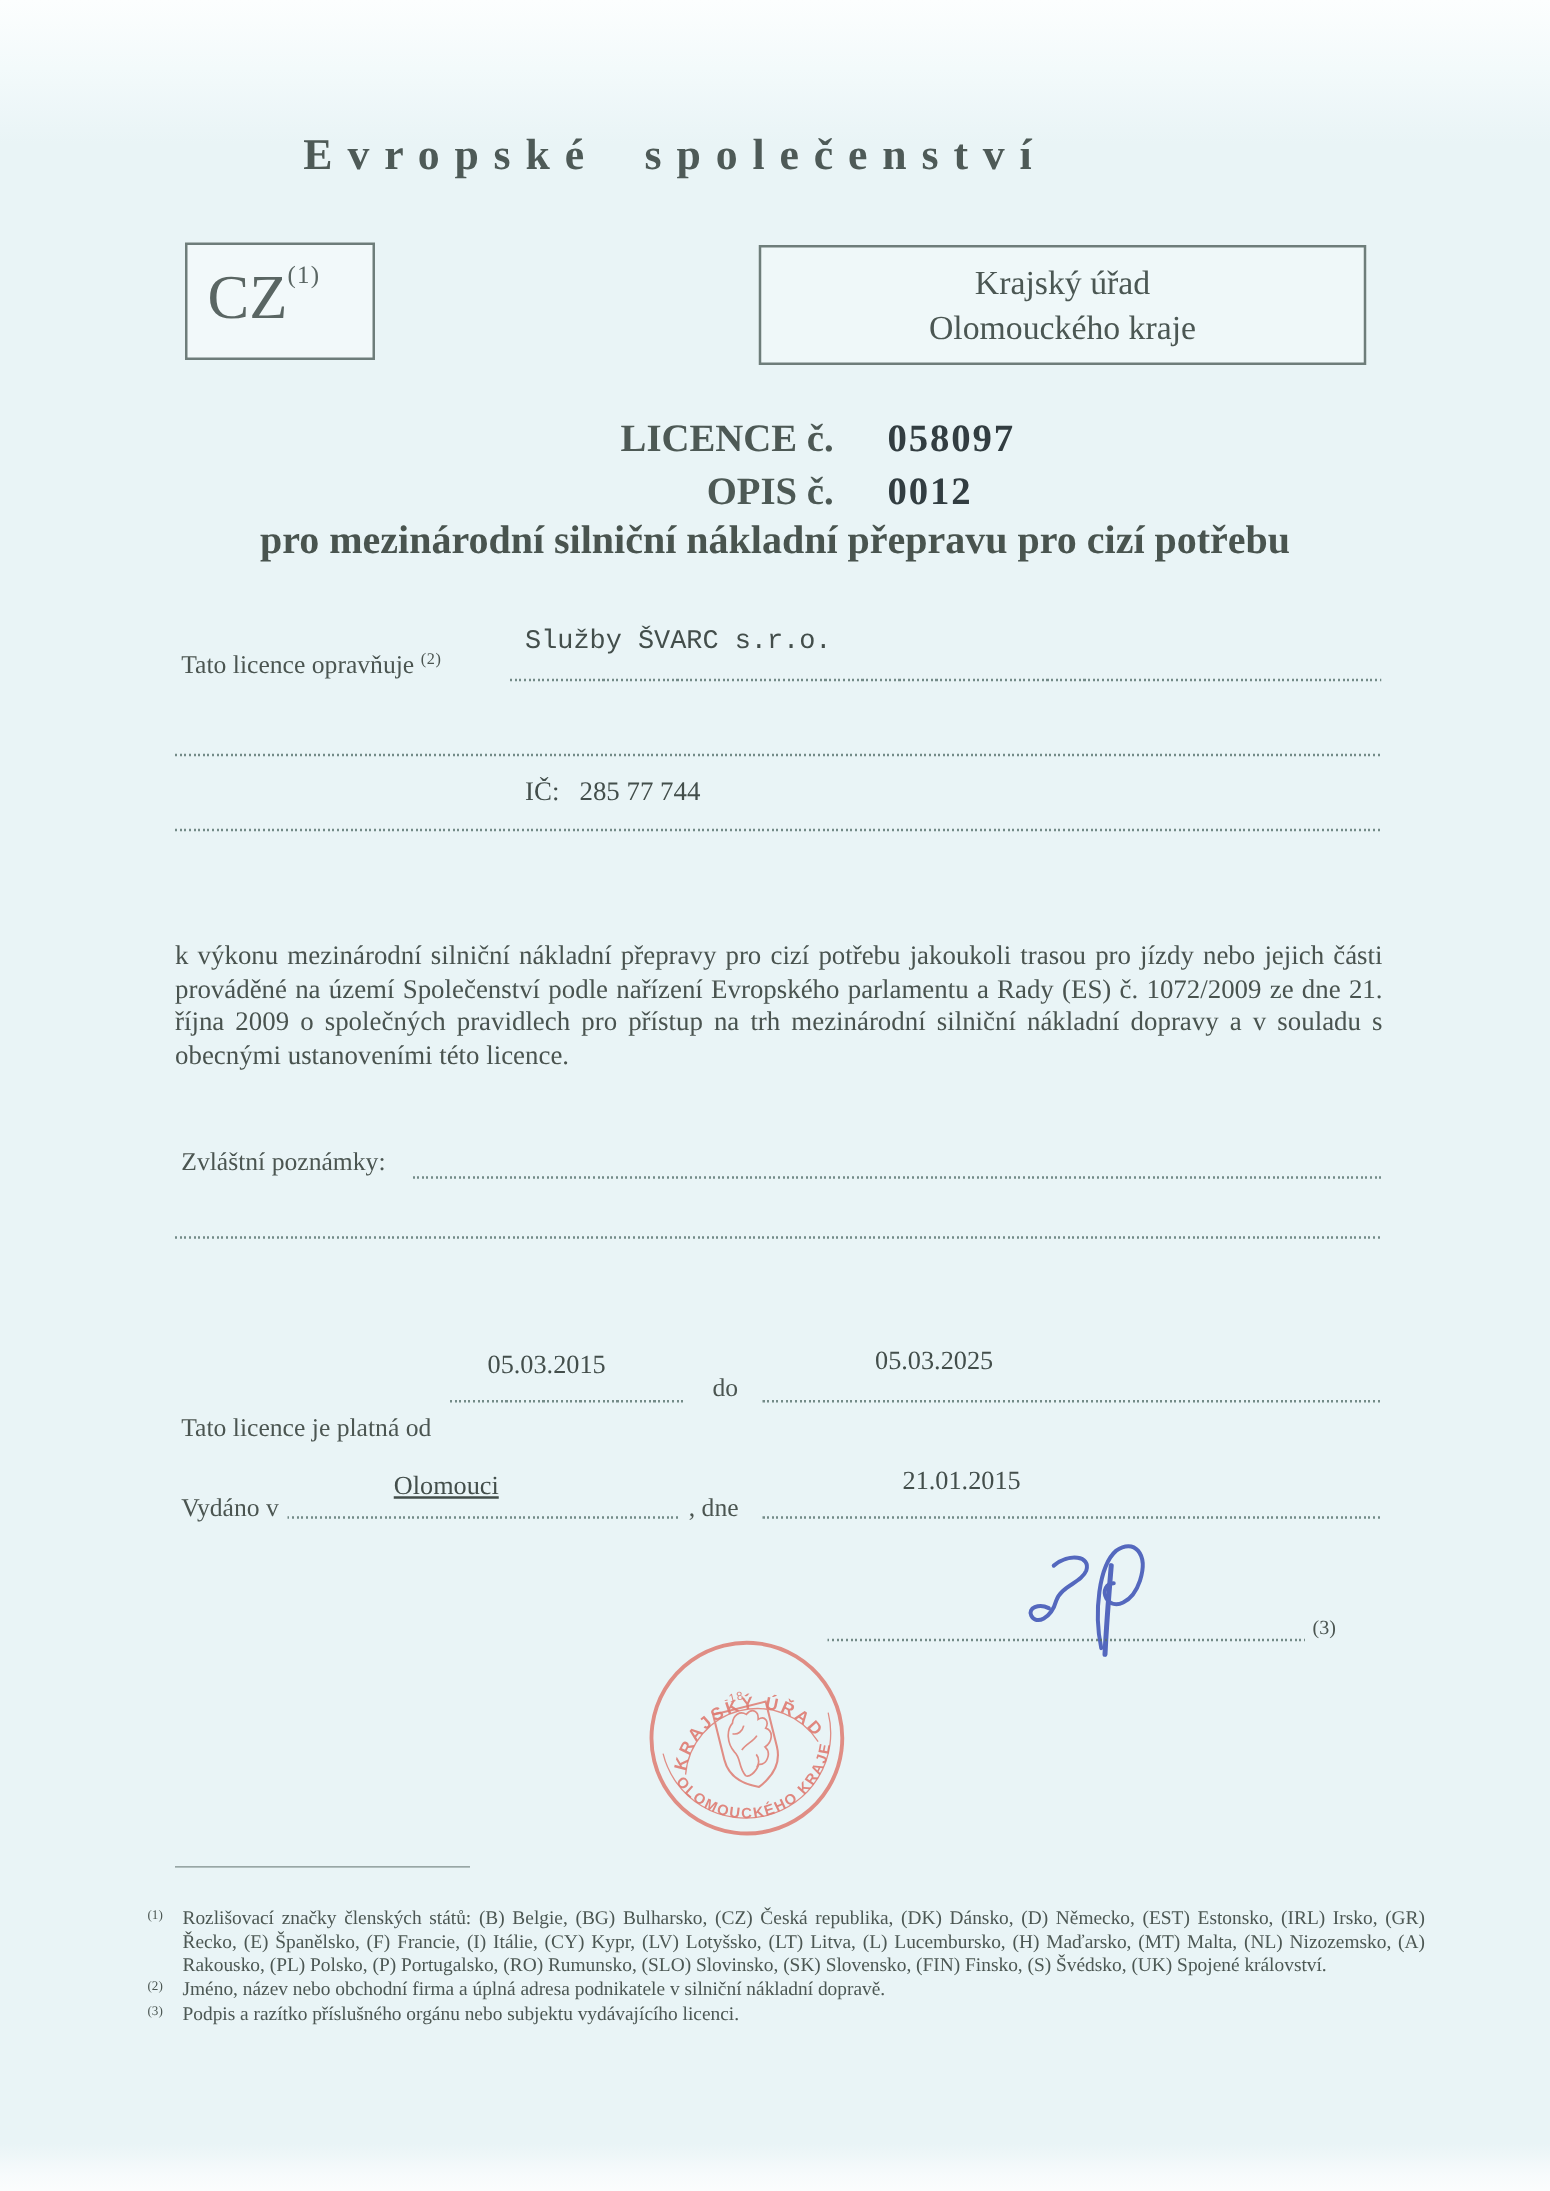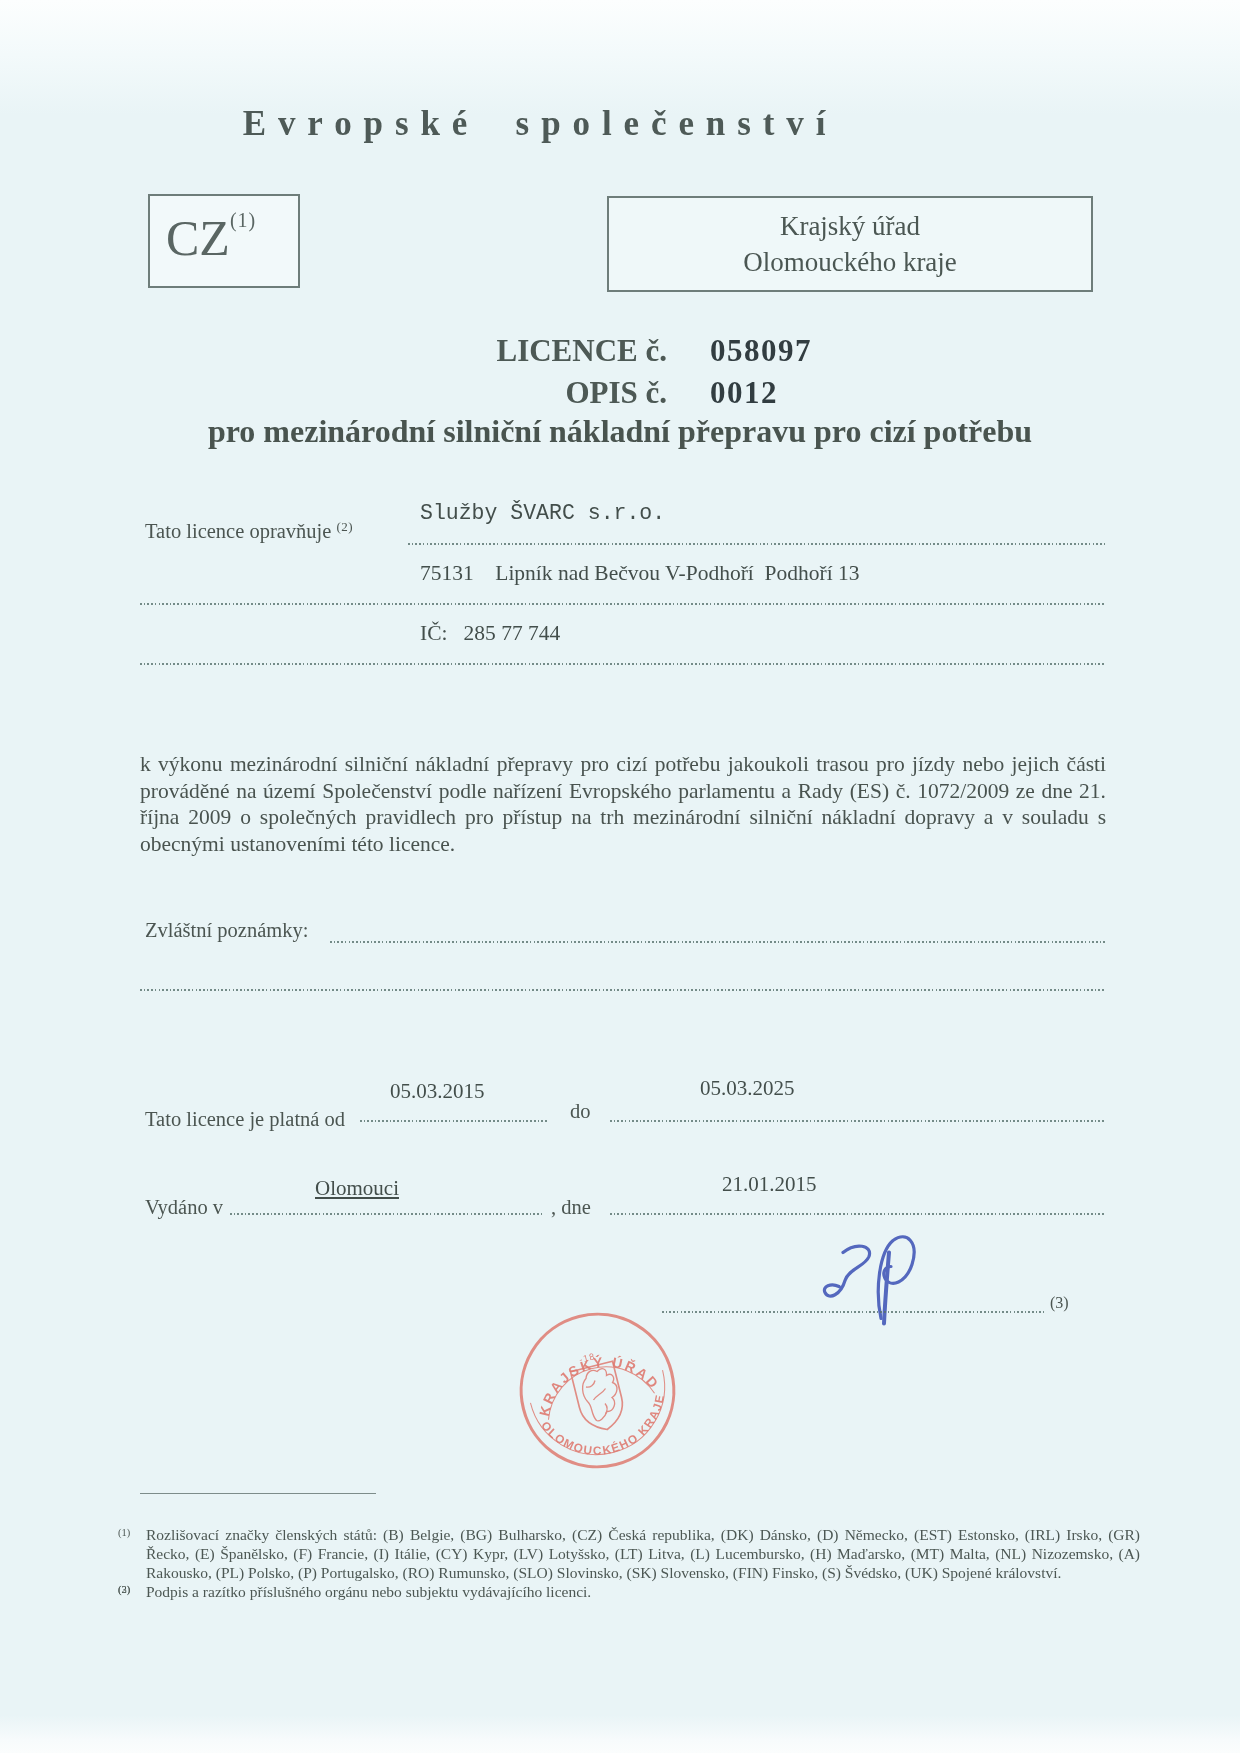--- a/index.html
+++ b/index.html
@@ -102,34 +102,33 @@
     <div class="lic-row">
       <div class="lic-lbl">OPIS č.</div>
       <div class="lic-val">0012</div>
     </div>
   </div>
   <div class="abs subtitle">pro mezinárodní silniční nákladní přepravu pro cizí potřebu</div>
 
   <div class="abs lbl" style="left:145px;top:519px;"><span>Tato licence opravňuje</span> <span class="sup">(2)</span></div>
   <div class="abs co" style="left:420px;top:501px;font-family:Liberation Mono, monospace;">Služby ŠVARC s.r.o.</div>
   <div class="abs dot" style="left:408px;top:543px;width:697px;"></div>
-  <div class="abs co pre" style="left:420px;top:561px;">75131    Lipník nad Bečvou V-Podhoří  Podhoří 13</div>
   <div class="abs dot" style="left:140px;top:603px;width:965px;"></div>
   <div class="abs co pre" style="left:420px;top:621px;">IČ:   285 77 744</div>
   <div class="abs dot" style="left:140px;top:663px;width:965px;"></div>
 
   <div class="abs body-par">k výkonu mezinárodní silniční nákladní přepravy pro cizí potřebu jakoukoli trasou pro jízdy nebo jejich části prováděné na území Společenství podle nařízení Evropského parlamentu a Rady (ES) č. 1072/2009 ze dne 21. října 2009 o společných pravidlech pro přístup na trh mezinárodní silniční nákladní dopravy a v souladu s obecnými ustanoveními této licence.</div>
 
   <div class="abs lbl" style="left:145px;top:919px;">Zvláštní poznámky:</div>
   <div class="abs dot" style="left:330px;top:941px;width:775px;"></div>
   <div class="abs dot" style="left:140px;top:989px;width:965px;"></div>
 
   <div class="abs val" style="left:390px;top:1079px;">05.03.2015</div>
   <div class="abs val" style="left:700px;top:1076px;">05.03.2025</div>
-  <div class="abs lbl" style="left:145px;top:1108px;">Tato licence je platná od</div>
+  <div class="abs lbl" style="left:145px;top:1132px;">Tato licence je platná od</div>
   <div class="abs dot" style="left:360px;top:1120px;width:188px;"></div>
   <div class="abs lbl" style="left:570px;top:1100px;">do</div>
   <div class="abs dot" style="left:610px;top:1120px;width:495px;"></div>
 
   <div class="abs val" style="left:315px;top:1176px;text-decoration:underline;">Olomouci</div>
   <div class="abs val" style="left:722px;top:1172px;">21.01.2015</div>
   <div class="abs lbl" style="left:145px;top:1196px;">Vydáno v</div>
   <div class="abs dot" style="left:230px;top:1213px;width:313px;"></div>
   <div class="abs lbl" style="left:551px;top:1196px;">, dne</div>
   <div class="abs dot" style="left:610px;top:1213px;width:495px;"></div>
@@ -170,20 +169,21 @@
 
   <div class="abs sep-line"></div>
 
   <div class="abs footnotes">
     <div class="fn fn-just">
       <span class="fn-ref">(1)</span>
       <span>Rozlišovací značky členských států: (B) Belgie, (BG) Bulharsko, (CZ) Česká republika, (DK) Dánsko, (D) Německo, (EST) Estonsko, (IRL) Irsko, (GR) Řecko, (E) Španělsko, (F) Francie, (I) Itálie, (CY) Kypr, (LV) Lotyšsko, (LT) Litva, (L) Lucembursko, (H) Maďarsko, (MT) Malta, (NL) Nizozemsko, (A) Rakousko, (PL) Polsko, (P) Portugalsko, (RO) Rumunsko, (SLO) Slovinsko, (SK) Slovensko, (FIN) Finsko, (S) Švédsko, (UK) Spojené království.</span>
     </div>
     <div class="fn">
       <span class="fn-ref">(2)</span>
+      <span>Jméno, název nebo obchodní firma a úplná adresa podnikatele v silniční nákladní dopravě.</span>
     </div>
     <div class="fn">
       <span class="fn-ref">(3)</span>
       <span>Podpis a razítko příslušného orgánu nebo subjektu vydávajícího licenci.</span>
     </div>
   </div>
 
 </div>
 
 </body></html>

